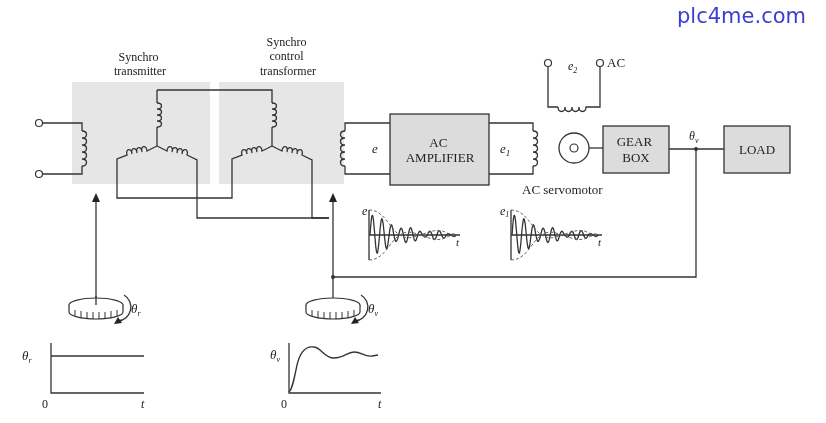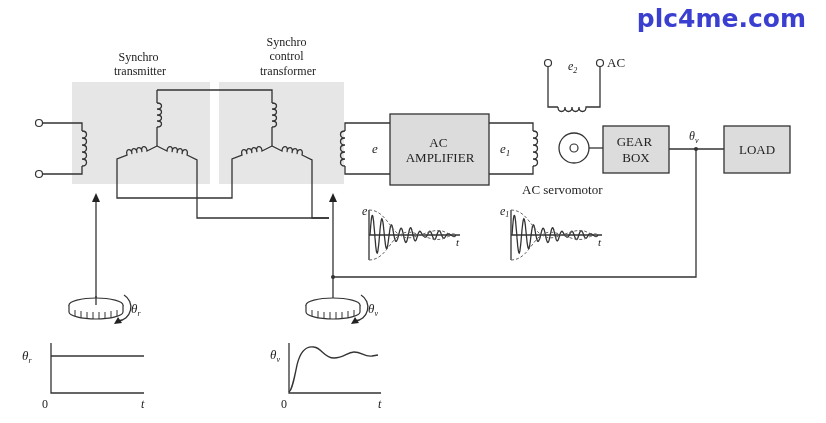--- a/index.html
+++ b/index.html
@@ -5,21 +5,21 @@
   html, body { margin: 0; padding: 0; background: #ffffff; }
   body { width: 826px; height: 423px; position: relative; overflow: hidden; }
   svg { position: absolute; left: 0; top: 0; }
   .serif { font-family: "Liberation Serif", "DejaVu Serif", serif; fill: #222; }
   .ital { font-style: italic; }
   .ln { stroke: #333; stroke-width: 1.3; fill: none; }
   .coil { stroke: #333; stroke-width: 1.3; fill: none; }
   .shade { fill: #e6e6e6; }
   .box { fill: #dcdcdc; stroke: #333; stroke-width: 1.3; }
   .dash { stroke: #666; stroke-width: 1; fill: none; stroke-dasharray: 3 2; }
-  .wm { position: absolute; right: 20px; top: 4px; font-family: "DejaVu Sans", sans-serif; font-weight: bold; font-size: 25px; color: #3b3fd0; }
+  .wm { position: absolute; right: 20px; top: 4px; font-family: "DejaVu Sans", sans-serif; font-weight: normal; font-size: 21px; color: #3b3fd0; }
 </style>
 </head>
 <body>
 
 <div class="wm">plc4me.com</div>
 
 <svg width="826" height="423" viewBox="0 0 826 423">
 
   <rect class="shade" x="72" y="82" width="138" height="102"></rect>
   <rect class="shade" x="219" y="82" width="125" height="102"></rect>

